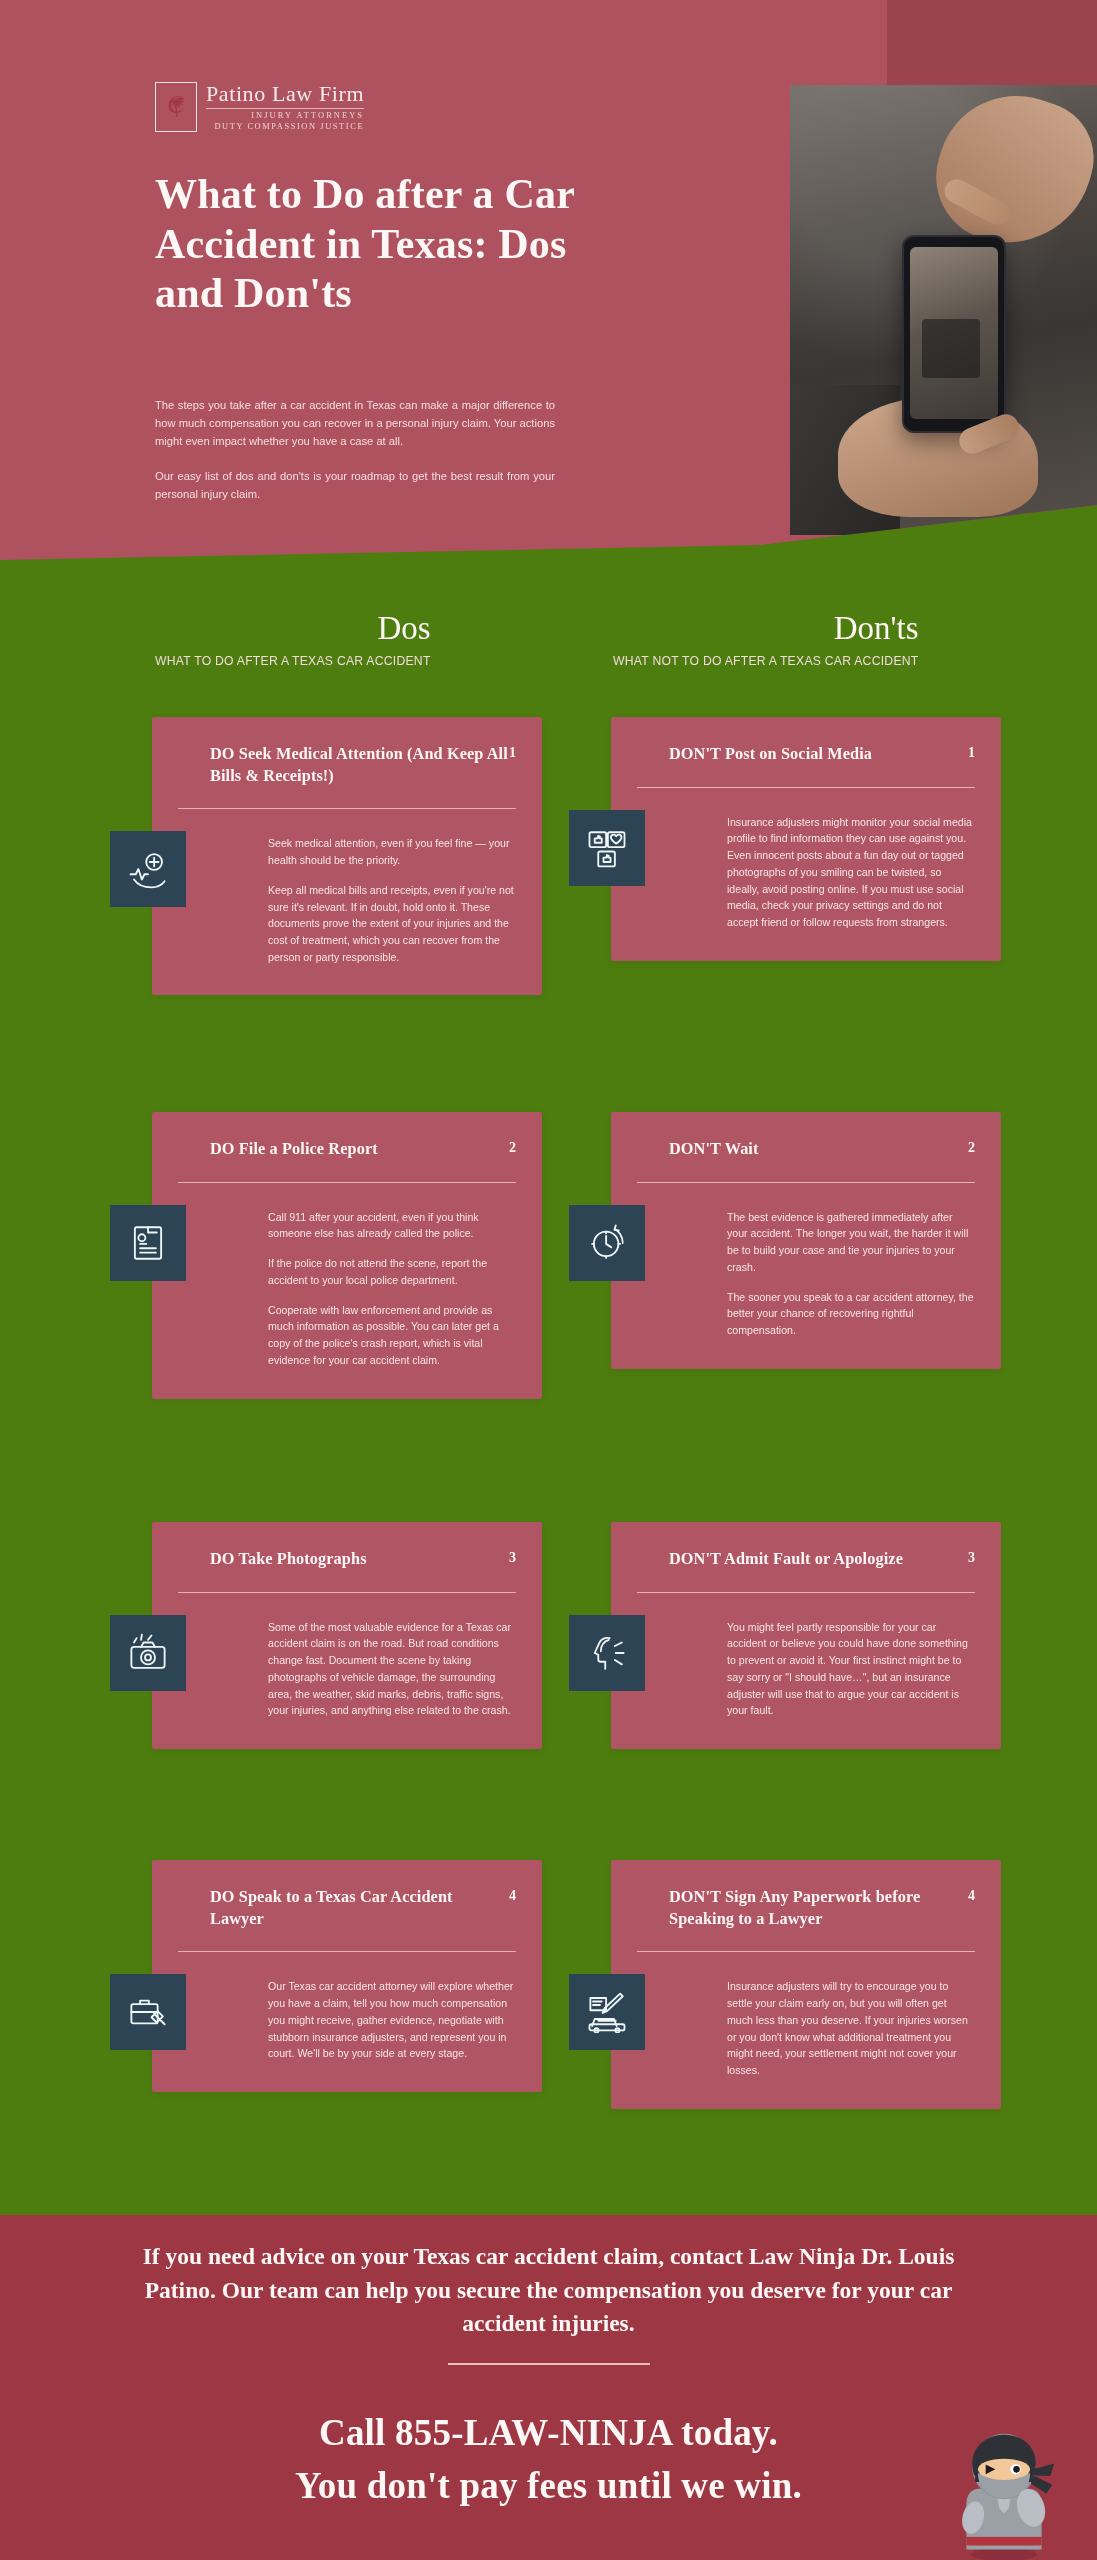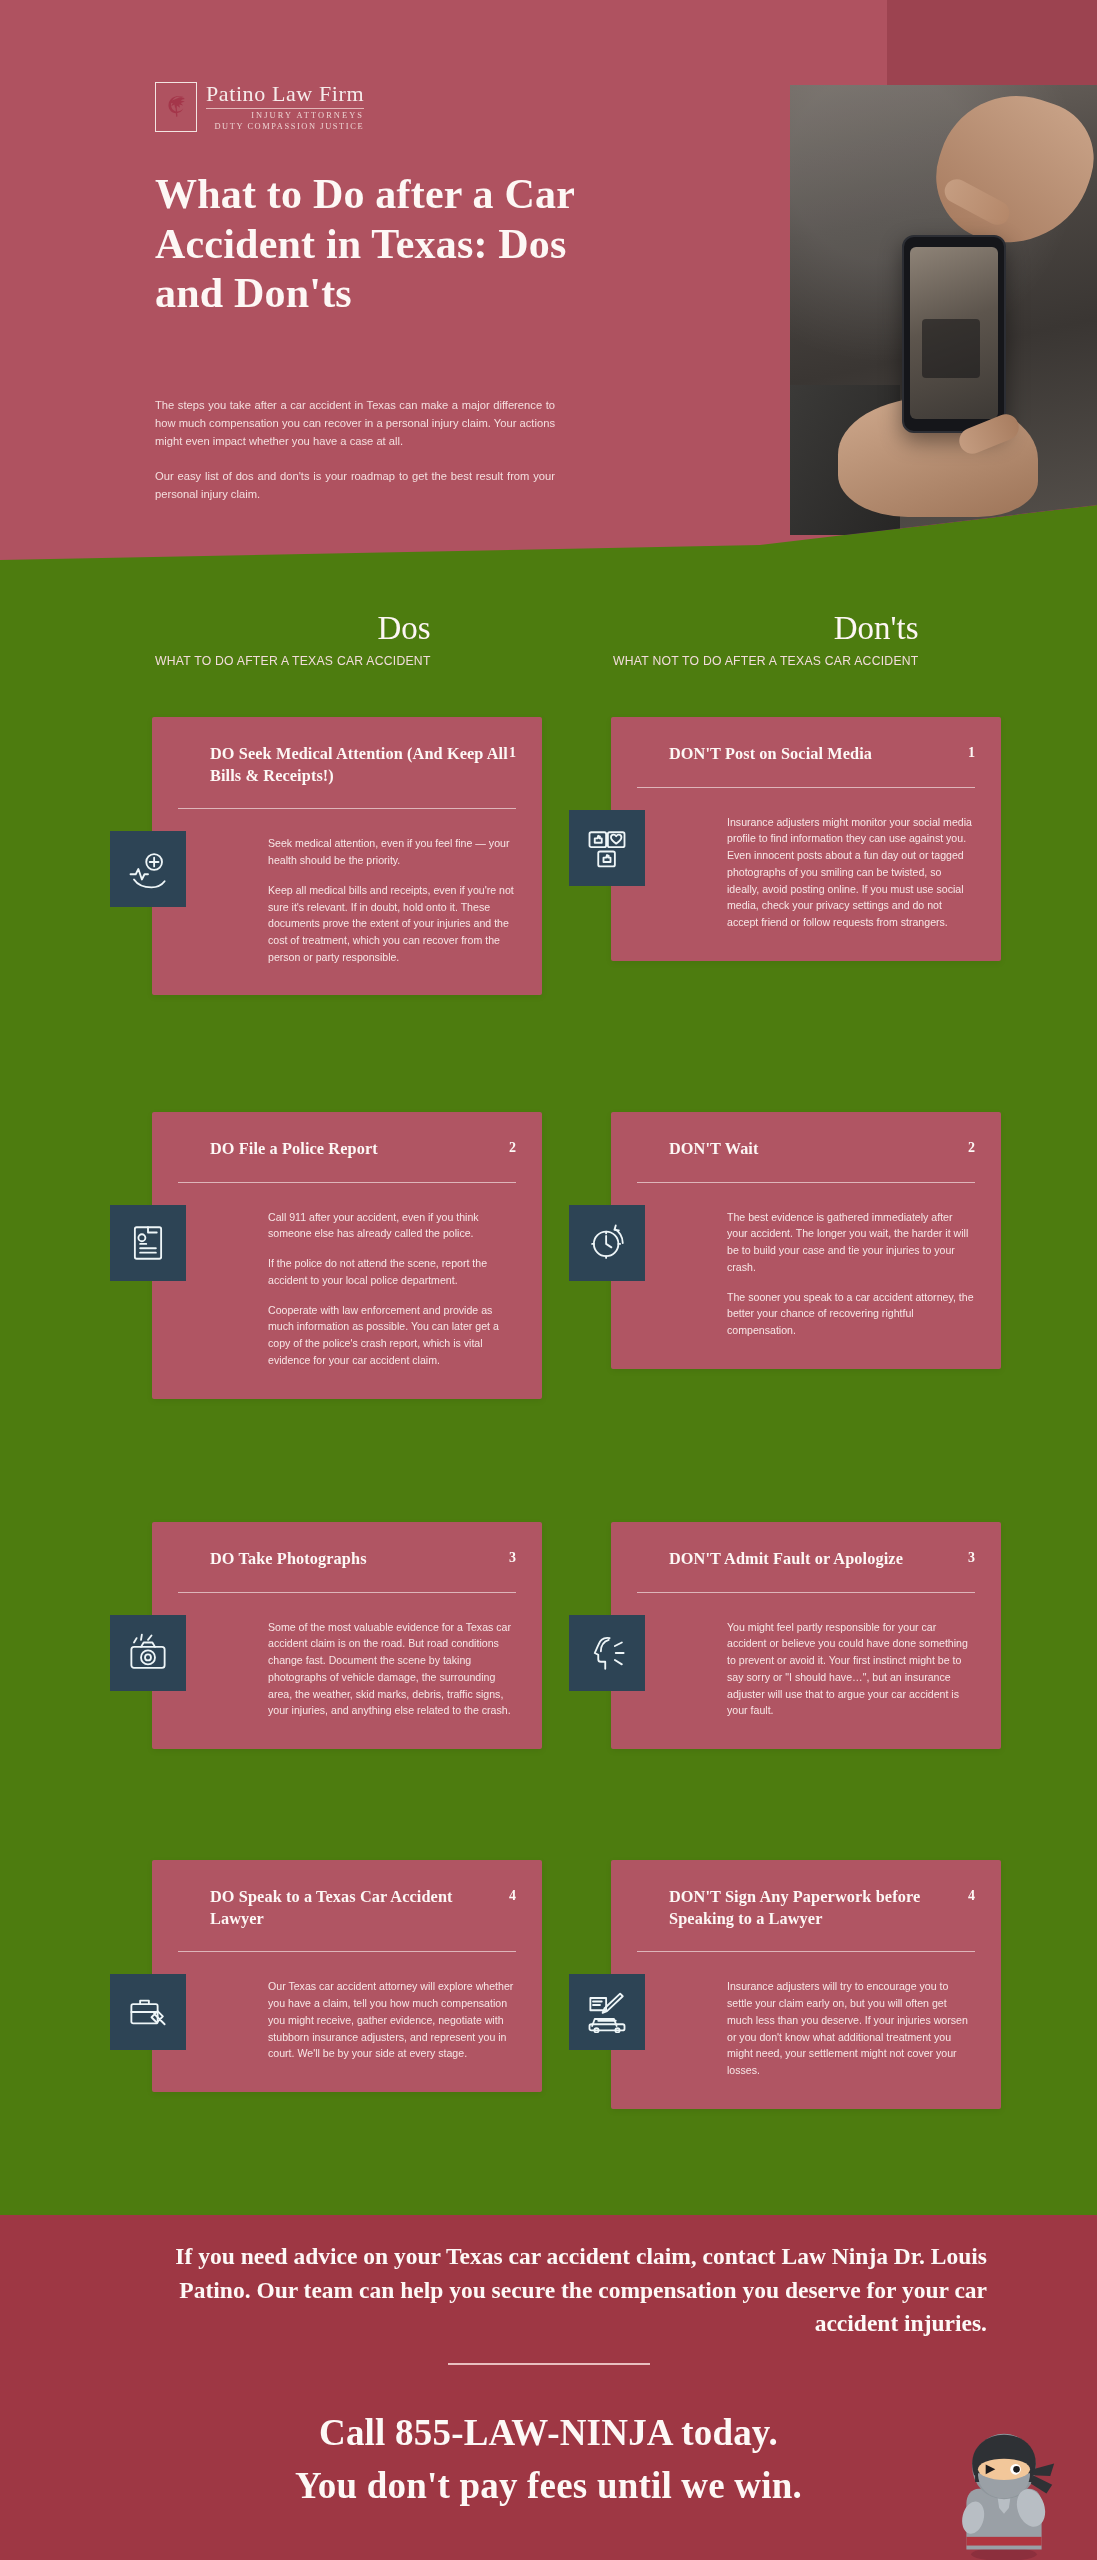--- a/index.html
+++ b/index.html
@@ -153,21 +153,21 @@
   .card-icon svg { width:42px; height:42px; }
 
   
   .footer {
     position:absolute; left:0; top:2215px; width:1097px; height:345px;
     background:#9e3744;
   }
   .foot-lead {
     position:absolute; left:110px; top:25px; width:877px;
     font-family:"Liberation Serif", serif; font-weight:bold;
-    font-size:23.5px; line-height:1.43; color:#fdf8f6; text-align:right;
+    font-size:23.5px; line-height:1.43; color:#fdf8f6; text-align:center;
   }
   .foot-div {
     position:absolute; left:50%; transform:translateX(-50%); top:148px;
     width:202px; height:1.5px; background:#e9bfc0;
   }
   .foot-cta {
     position:absolute; left:0; top:192px; width:1097px;
     font-family:"Liberation Serif", serif; font-weight:bold;
     font-size:37px; line-height:1.42; color:#fdf8f6; text-align:center;
     letter-spacing:.2px;

